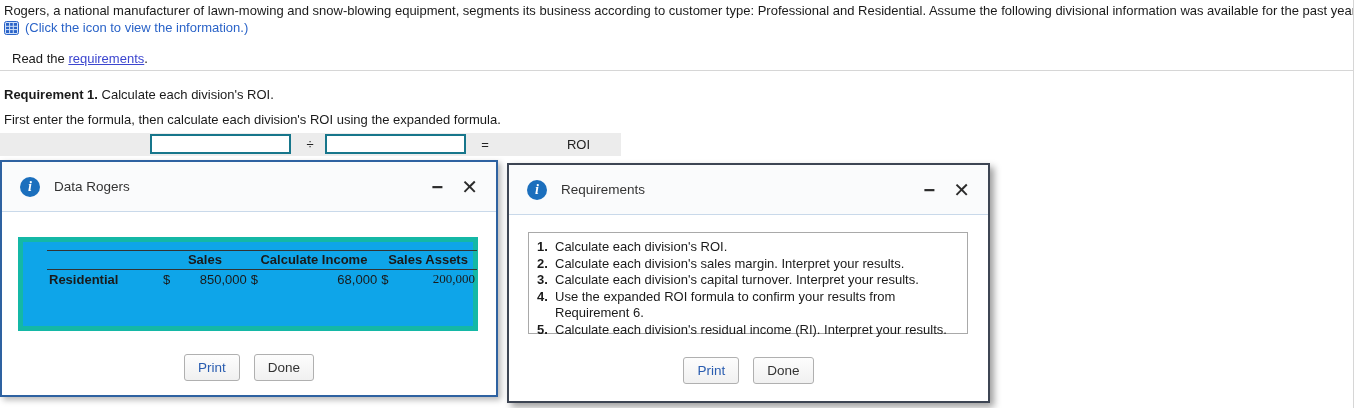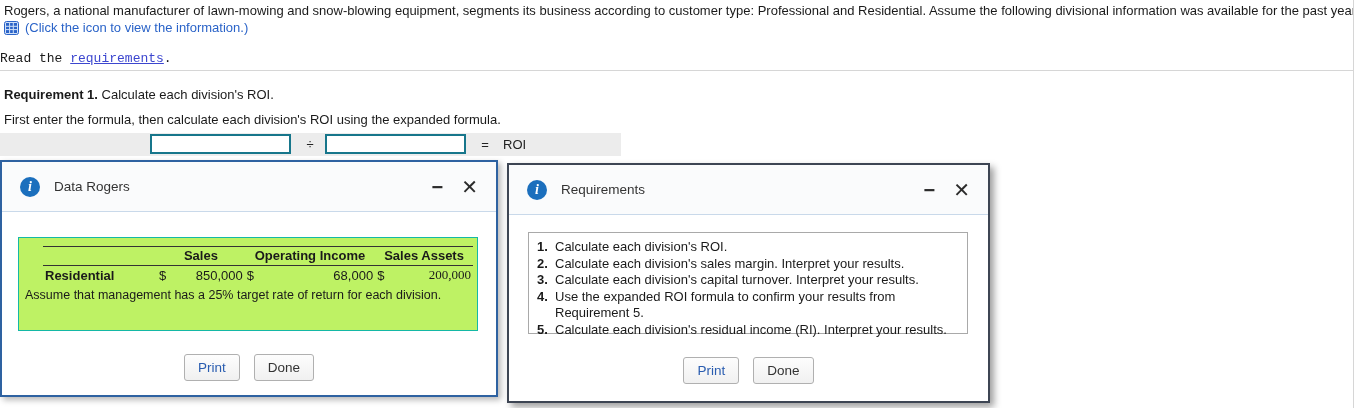--- a/index.html
+++ b/index.html
@@ -8,61 +8,61 @@
     width:1354px; height:408px; position:relative; overflow:hidden;
     background:#ffffff; color:#1a1a1a;
     font-family:"Liberation Sans", sans-serif; font-size:13px;
   }
   .abs { position:absolute; }
 
   
   .intro { left:4px; top:3px; white-space:nowrap; }
   .icon-line { left:4px; top:20px; display:flex; align-items:center; gap:6px; color:#2a63c8; }
   .grid-icon { width:15px; height:14px; display:inline-block; }
-  .read-line { left:0; top:51px;font-family:Liberation Mono, monospace; }
+  .read-line { left:12px; top:51px; }
   .link { color:#3c46cf; text-decoration:underline; cursor:pointer; }
   .divider { left:0; top:70px; width:1354px; height:0; border-top:1px solid #d6d6d6; }
   .right-edge { top:0; right:0; width:0; height:408px; border-left:1px solid #d6d6d6; }
 
   .req1-line { left:4px; top:87px; }
   .bold { font-weight:700; }
   .instruction { left:4px; top:112px; }
 
   
   .formula-bar { left:0; top:133px; width:621px; height:23px; background:#ececec; }
   .formula-input {
     position:absolute; top:1px; width:141px; height:20px;
     border:2px solid #17768b; background:#fff; outline:none;
     font-family:"Liberation Sans", sans-serif; font-size:13px; padding:0 4px;
   }
   .fi-1 { left:150px; } .fi-2 { left:325px; }
   .op { position:absolute; top:4px; color:#222; }
   .op-div { left:301px; width:18px; text-align:center; }
   .op-eq { left:478px; width:14px; text-align:center; }
-  .roi-label { position:absolute; top:4px; left:503px; width:62px; text-align:left; color:#222; }
+  .roi-label { position:absolute; top:4px; left:528px; width:62px; text-align:right; color:#222; }
 
   
   .window { position:absolute; background:#ffffff; }
   .dt-window { left:0; top:160px; width:498px; height:237px; border:2px solid #2e62a1;
                box-shadow:3px 3px 6px rgba(0,0,0,0.28); }
   .rq-window { left:507px; top:163px; width:483px; height:240px; border:2px solid #3d4553;
                box-shadow:4px 4px 7px rgba(0,0,0,0.38); }
   .titlebar { height:50px; background:#fafbfc; border-bottom:1px solid #c9d9ea;
               display:flex; align-items:center; padding:0 18px; }
   .info-icon { width:20px; height:20px; border-radius:50%; background:#1b6fbd; color:#fff;
                display:flex; align-items:center; justify-content:center; flex:none;
                font-family:"Liberation Serif", serif; font-weight:700; font-style:italic; font-size:14px; }
   .win-title { margin-left:14px; font-size:13.5px; color:#333; }
   .win-controls { margin-left:auto; display:flex; align-items:center; gap:18px; }
   .btn-min { font-size:20px; font-weight:700; color:#2b2b2b; line-height:14px; cursor:pointer; }
   .btn-close { font-size:20px; color:#2b2b2b; line-height:20px; cursor:pointer; }
 
   
   .dt-box { position:absolute; left:16px; top:75px; width:460px; height:94px;
-            border:1px solid #14b8a6; background:#bef264; }
+            border:5px solid #14b8a6; background:#0ea5e9; }
   .dt-table { border-collapse:collapse; margin:8px 0 0 24px; width:430px; font-size:13px; }
   .dt-table th, .dt-table td { padding:1px 2px 2px 2px; font-weight:400; }
   .dt-table thead th { font-weight:700; text-align:center;
                        border-top:1px solid #333; border-bottom:1px solid #333; }
   .dt-table .row-label { font-weight:700; text-align:left; width:112px; }
   .dt-table .cur { text-align:left; width:18px; }
   .dt-table .amt { text-align:right; }
   .dt-table .amt-sales { width:68px; }
   .dt-table .amt-oi { width:110px; }
   .dt-table .amt-ta { width:78px;font-family:Liberation Serif, serif; }
@@ -128,37 +128,36 @@
       <span class="btn-close">✕</span>
     </span>
   </div>
 
   <div class="dt-box">
     <table class="dt-table">
       <thead>
         <tr>
           <th class="row-label"></th>
           <th colspan="2">Sales</th>
-          <th colspan="2">Operating Income</th>
+          <th colspan="2">Calculate Income</th>
           <th colspan="2">Sales Assets</th>
         </tr>
       </thead>
       <tbody>
         <tr>
           <td class="row-label">Residential</td>
           <td class="cur">$</td>
           <td class="amt amt-sales">850,000</td>
           <td class="cur">$</td>
           <td class="amt amt-oi">68,000</td>
           <td class="cur">$</td>
           <td class="amt amt-ta">200,000</td>
         </tr>
       </tbody>
     </table>
-    <div class="dt-note">Assume that management has a 25% target rate of return for each division.</div>
   </div>
 
   <div class="btn-row dt-btn-row">
     <button class="btn btn-print">Print</button>
     <button class="btn btn-done">Done</button>
   </div>
 </div>
 
 <div class="window rq-window">
   <div class="titlebar">
@@ -178,21 +177,21 @@
     <div class="rq-item">
       <span class="rq-num">2.</span>
       <span>Calculate each division's sales margin. Interpret your results.</span>
     </div>
     <div class="rq-item">
       <span class="rq-num">3.</span>
       <span>Calculate each division's capital turnover. Interpret your results.</span>
     </div>
     <div class="rq-item">
       <span class="rq-num">4.</span>
-      <span>Use the expanded ROI formula to confirm your results from Requirement 5.</span>
+      <span>Use the expanded ROI formula to confirm your results from Requirement 6.</span>
     </div>
     <div class="rq-item">
       <span class="rq-num">5.</span>
       <span>Calculate each division's residual income (RI). Interpret your results.</span>
     </div>
   </div>
 
   <div class="btn-row rq-btn-row">
     <button class="btn btn-print">Print</button>
     <button class="btn btn-done">Done</button>

